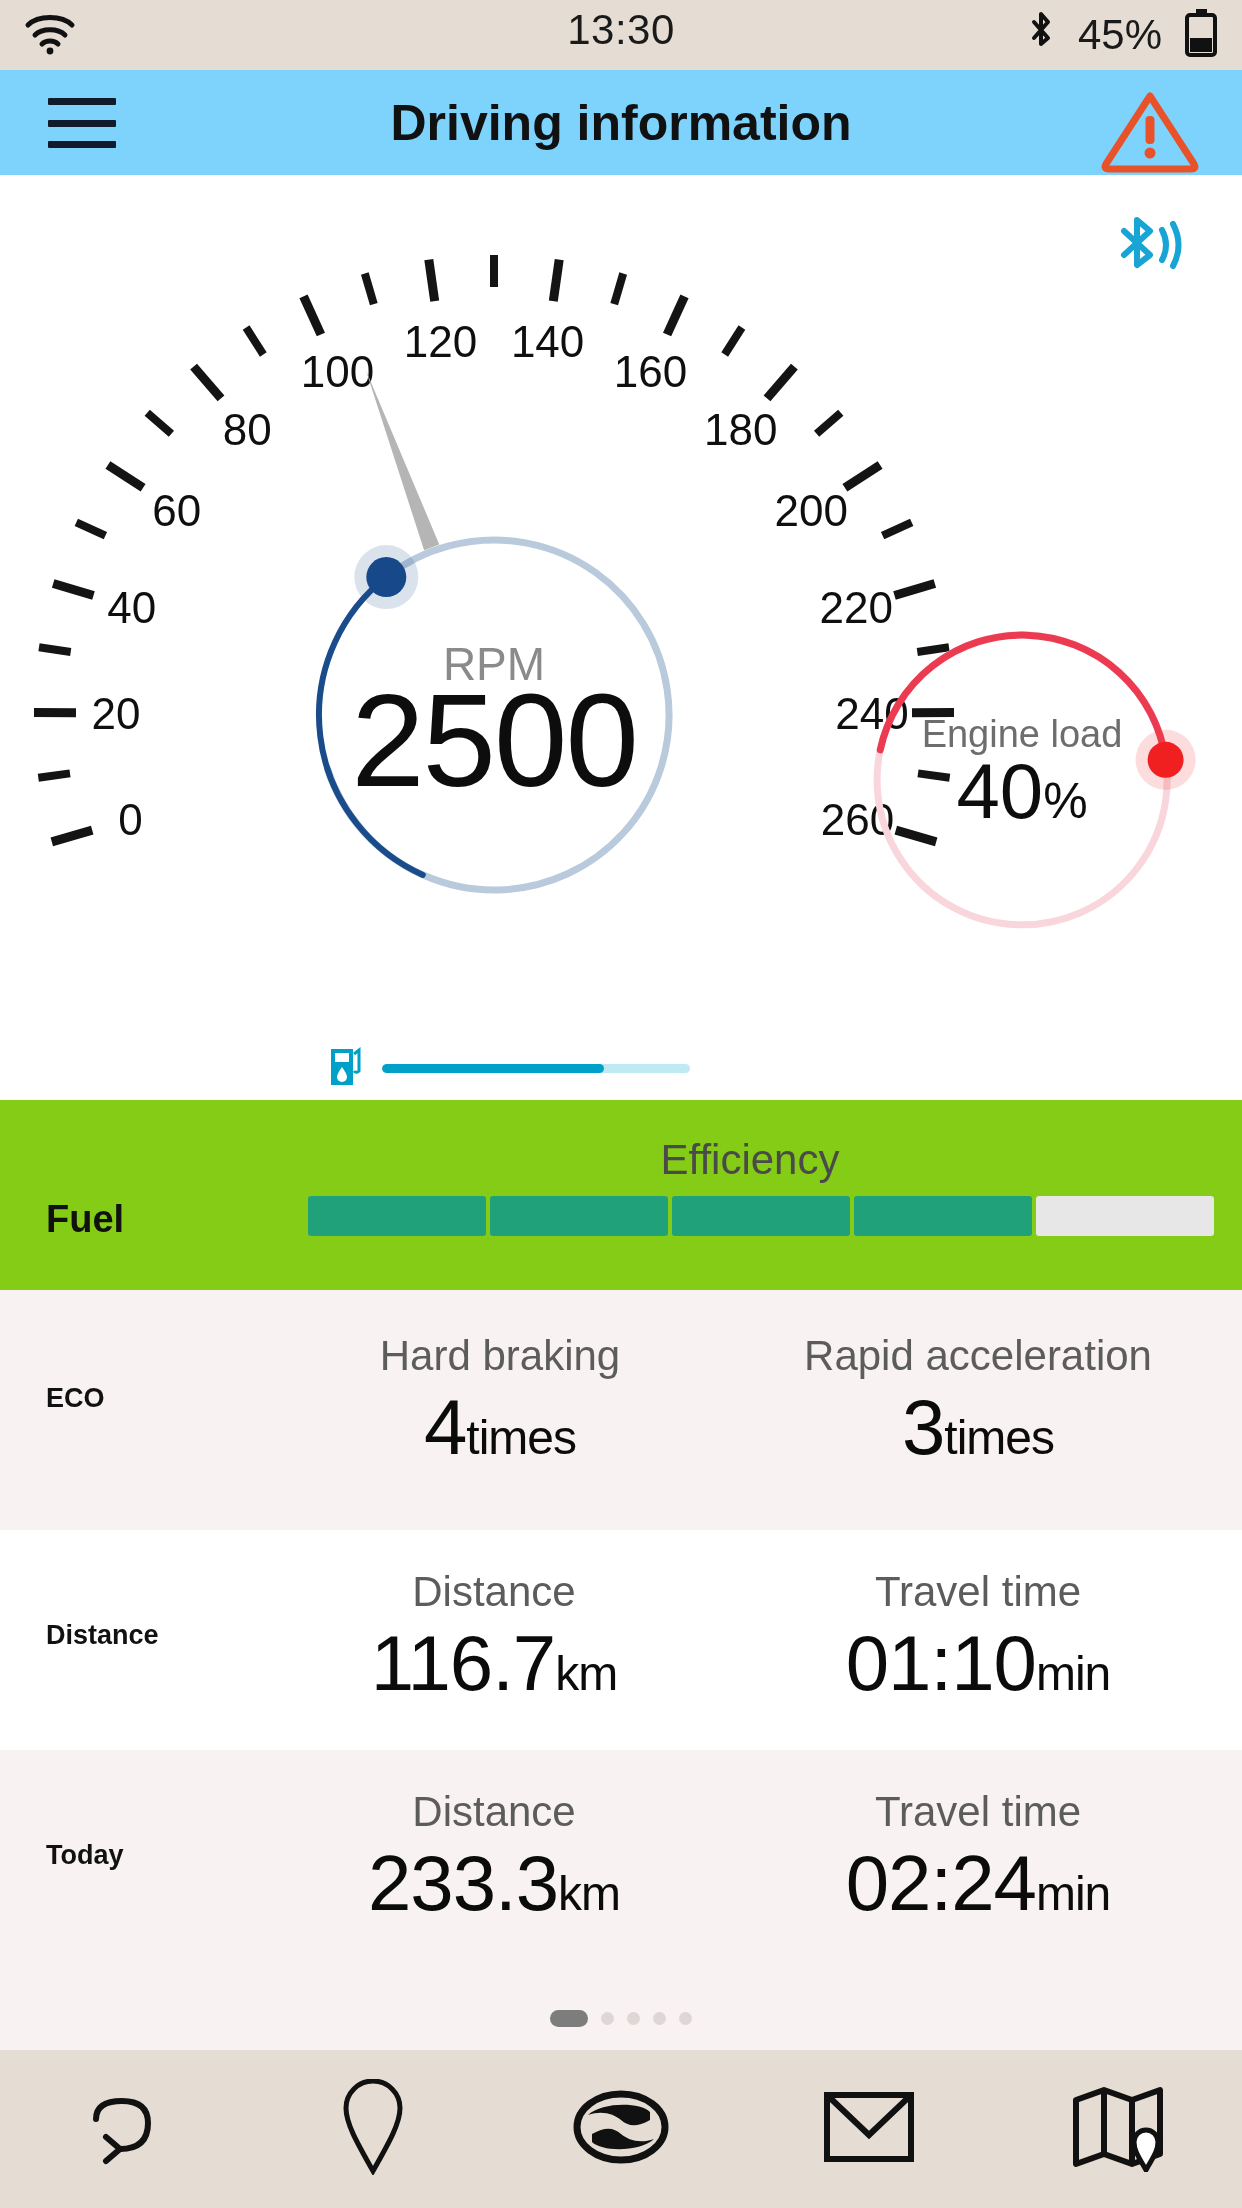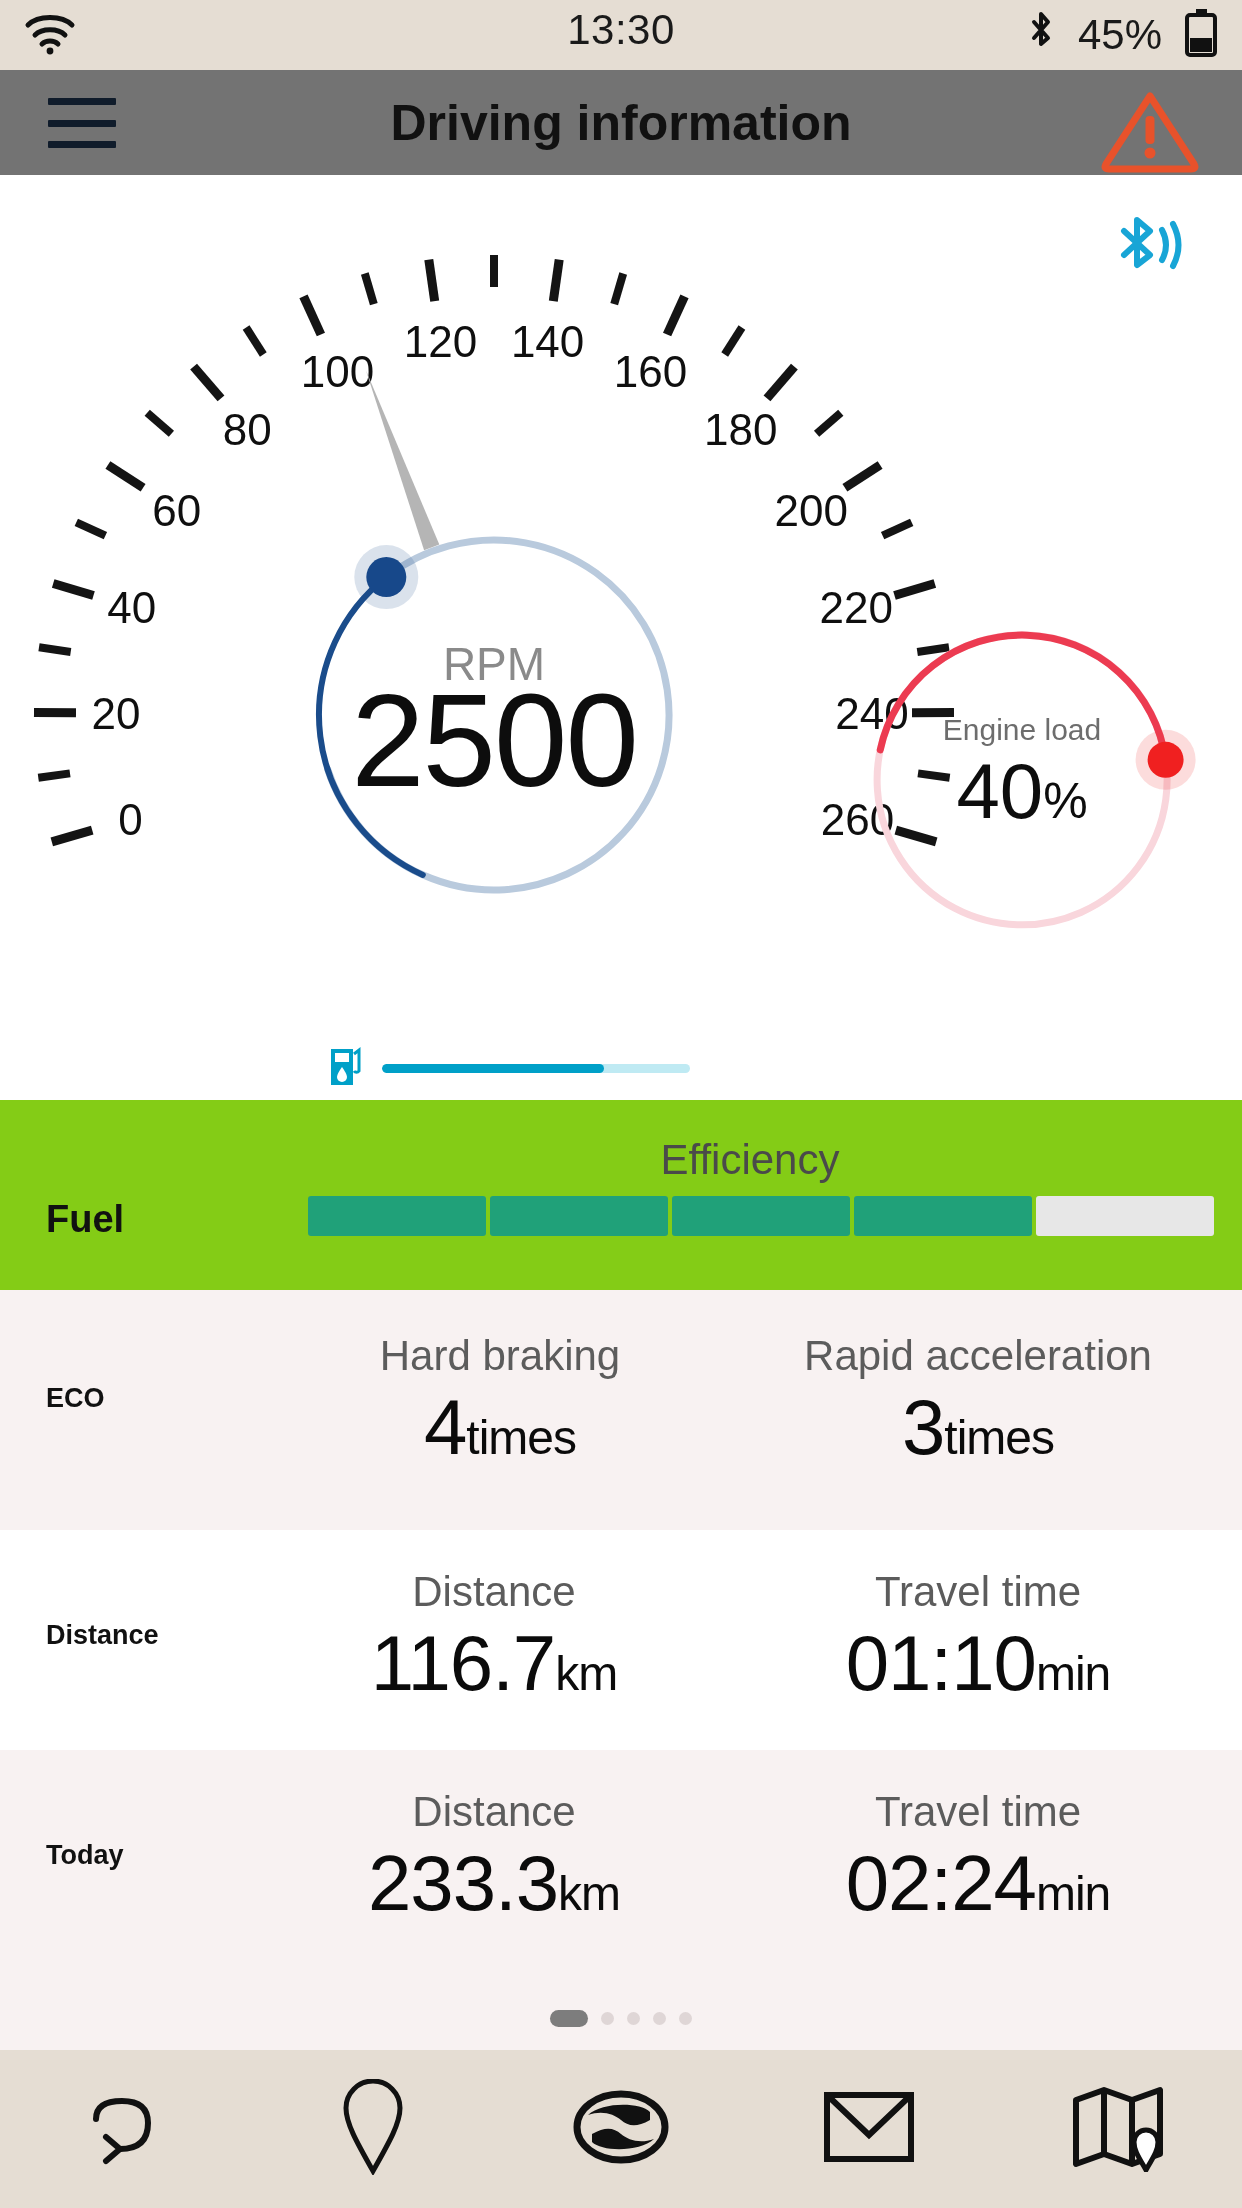--- a/index.html
+++ b/index.html
@@ -22,21 +22,21 @@
   .sb-time{
     position:absolute;left:0;right:0;top:6px;text-align:center;
     font-size:42px;color:#1a1a1a;letter-spacing:0.5px;
   }
   .sb-right{position:absolute;right:24px;top:8px;display:flex;align-items:center;gap:22px;}
   .sb-batt-text{font-size:42px;color:#1a1a1a;}
 
   
   .header{
     position:absolute;left:0;top:70px;width:1242px;height:105px;
-    background:#737373;
+    background:#7dd3fc;
   }
   .hamburger{
     position:absolute;left:48px;top:28px;width:68px;height:50px;
     display:flex;flex-direction:column;justify-content:space-between;
     cursor:pointer;
   }
   .hamburger span{display:block;height:7px;background:#101c2b;border-radius:1px;}
   .header-title{
     position:absolute;left:0;right:0;top:24px;text-align:center;
     font-size:50px;font-weight:bold;color:#111111;
@@ -52,21 +52,21 @@
 
   .gauge-svg{position:absolute;left:0;top:0;}
   .rpm-label-inner{position:absolute;left:494px;top:462px;transform:translateX(-50%);
     font-size:46px;color:#8a8a8a;white-space:nowrap;}
   .rpm-value{
     position:absolute;left:494px;top:493px;transform:translateX(-50%);
     font-size:132px;color:#0d0d0d;letter-spacing:-2px;white-space:nowrap;line-height:1.1;
   }
 
   .eload-label{position:absolute;left:1022px;top:538px;transform:translateX(-50%);
-    font-size:30px;color:#6d6d6d;white-space:nowrap;}
+    font-size:38px;color:#6d6d6d;white-space:nowrap;}
   .eload-value{position:absolute;left:1022px;top:568px;transform:translateX(-50%);
     font-size:78px;color:#0d0d0d;white-space:nowrap;line-height:1.25;}
   .eload-value .unit{font-size:50px;}
 
   .fuel-row{position:absolute;left:330px;top:870px;display:flex;align-items:center;gap:18px;}
   .fuel-track{position:relative;width:308px;height:9px;background:#bfeaf3;border-radius:5px;overflow:hidden;}
   .fuel-fill{position:absolute;left:0;top:0;height:9px;background:#00a0c8;border-radius:5px;}
 
   .odo-row{position:absolute;left:494px;top:915px;transform:translateX(-50%);
     display:flex;align-items:baseline;gap:20px;white-space:nowrap;}

